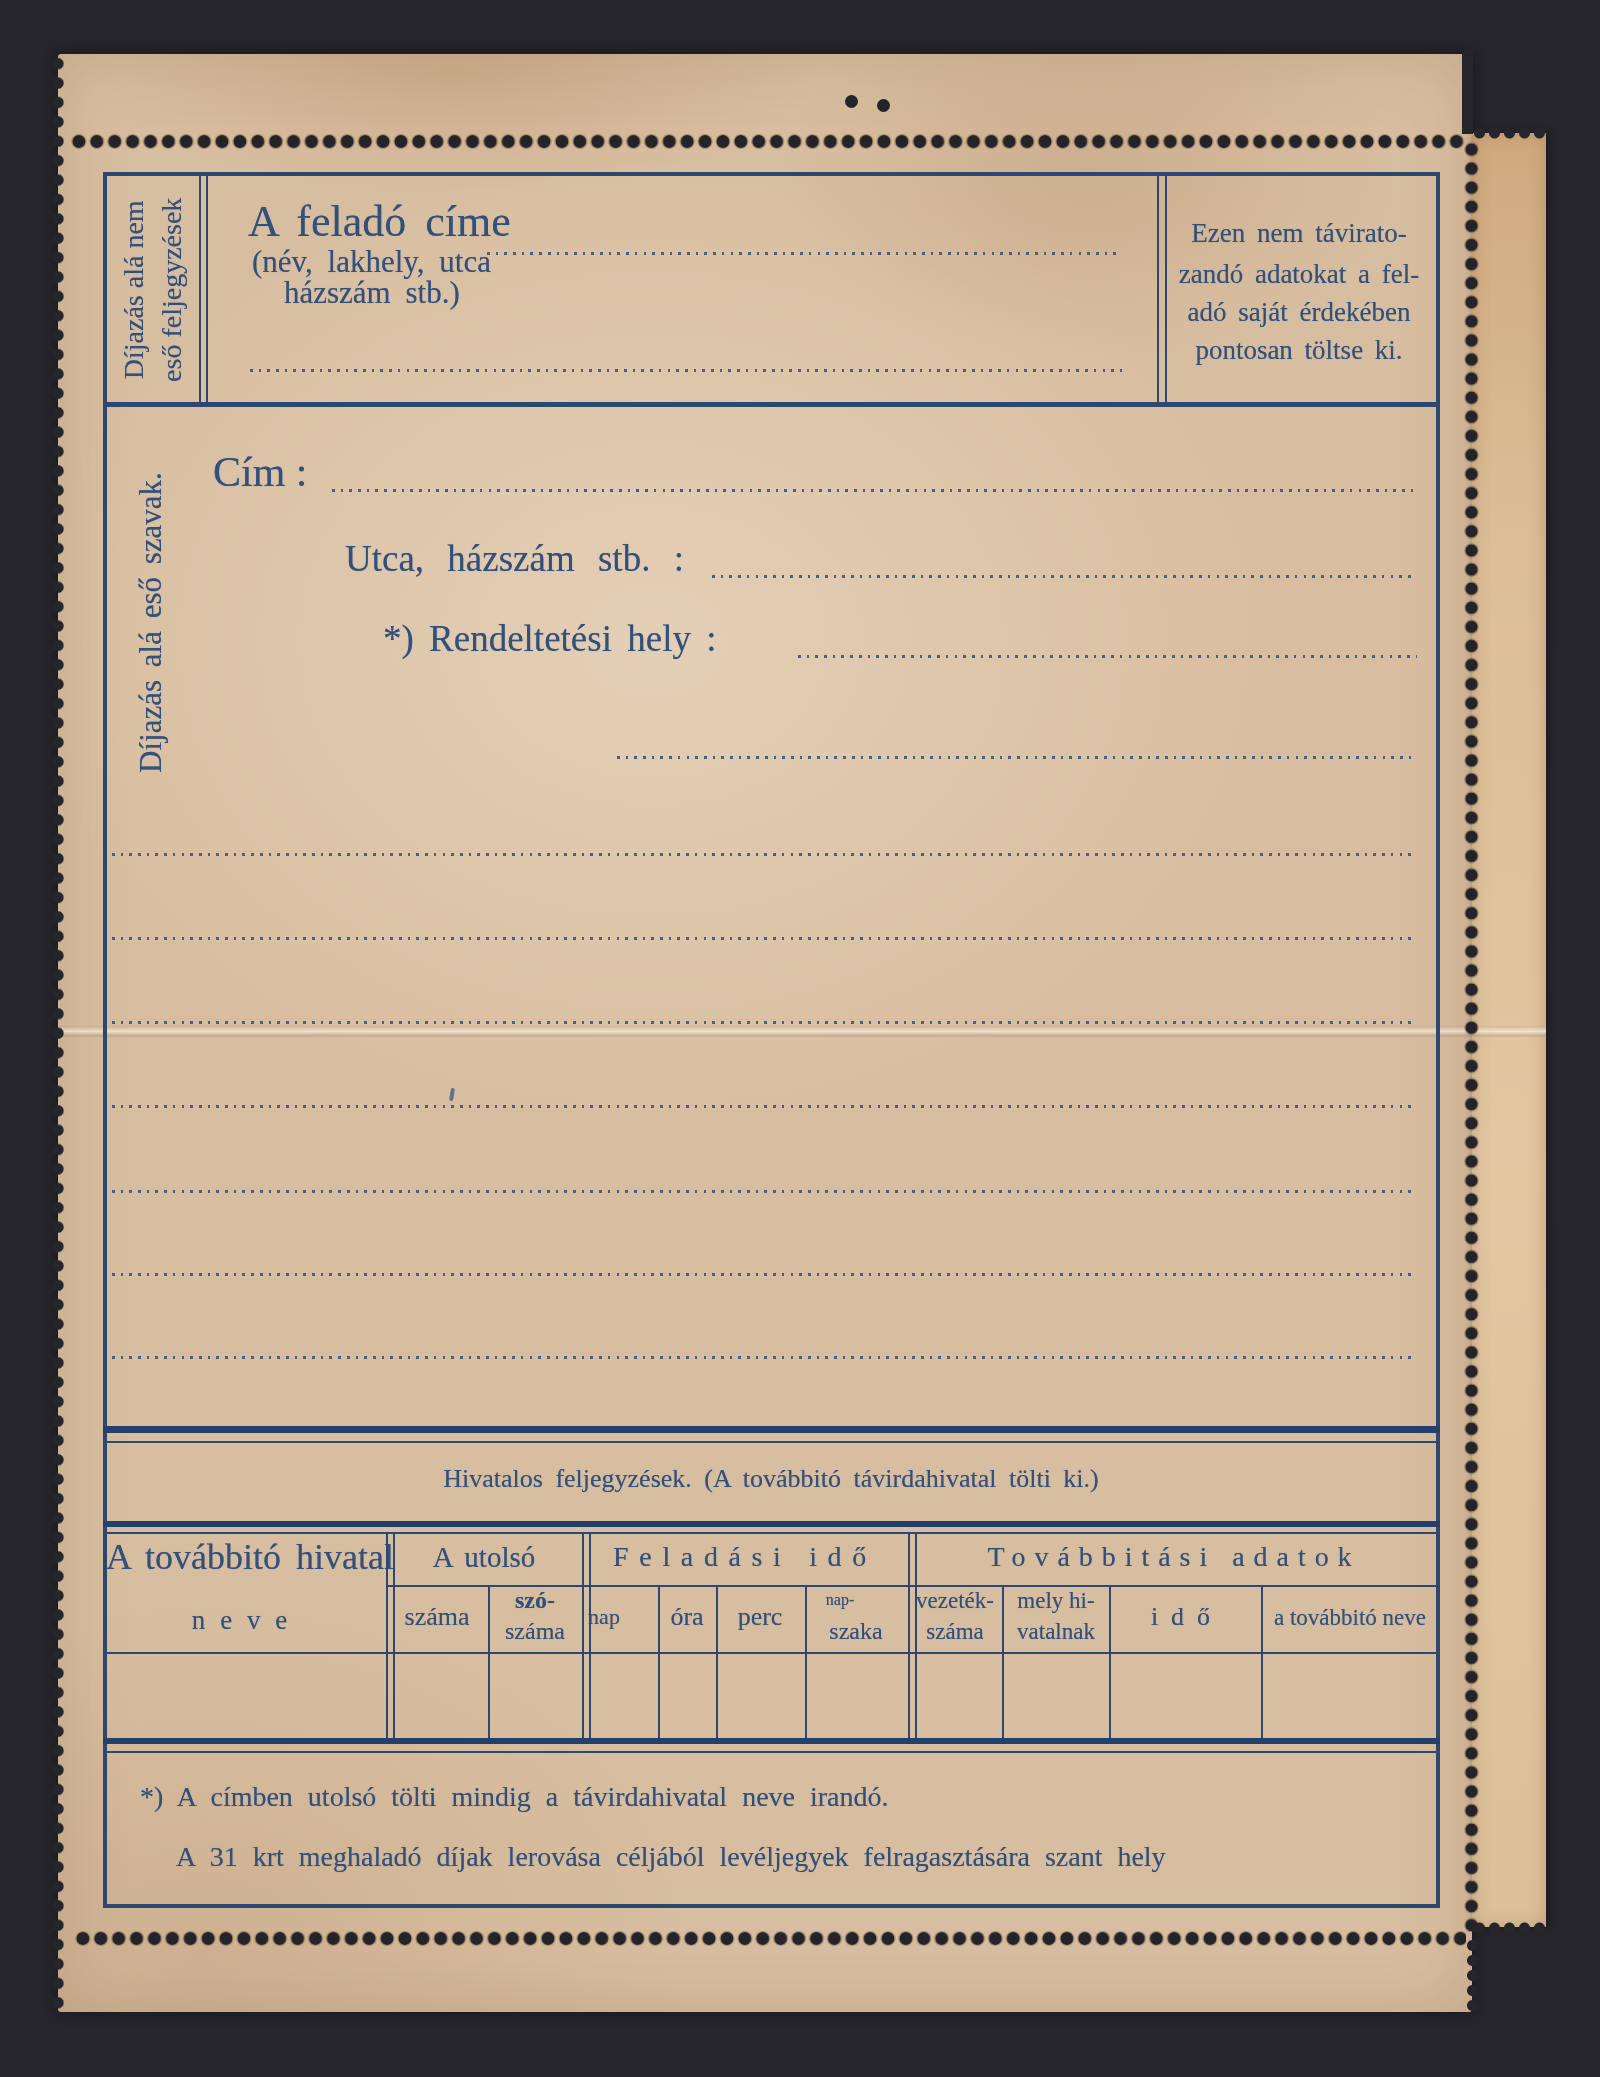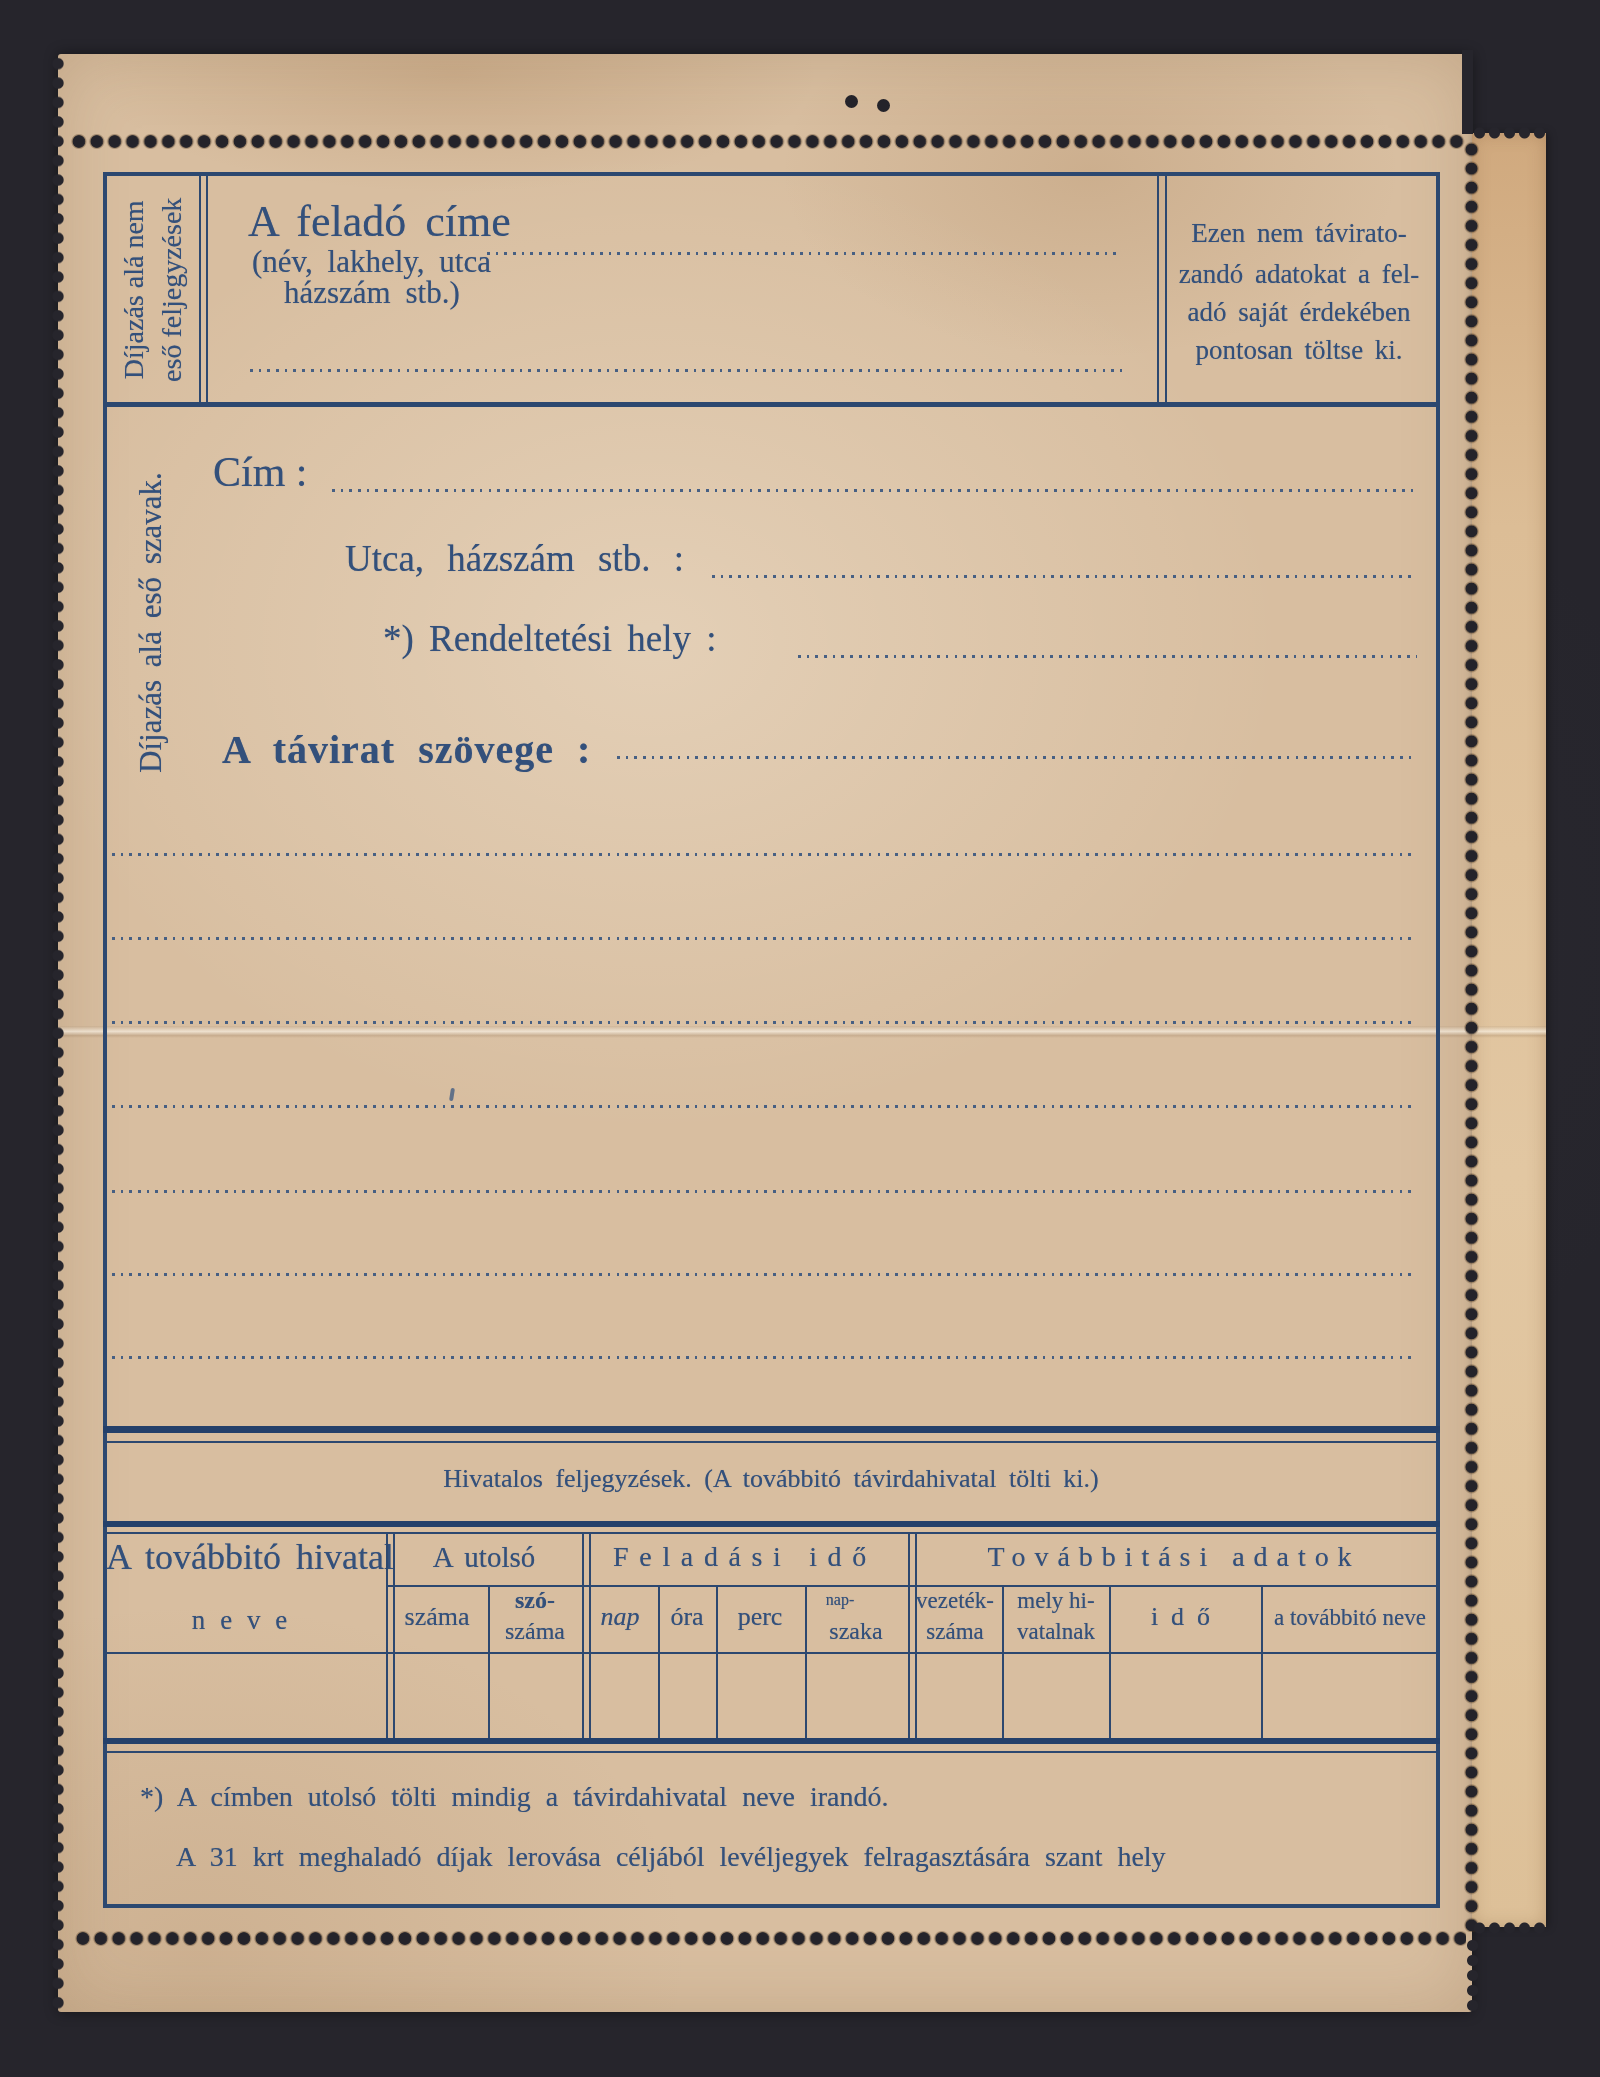--- a/index.html
+++ b/index.html
@@ -144,21 +144,20 @@
 
   <div class="abs t" style="left:213px;top:451px;font-size:42px;">Cím :</div>
   <div class="abs dl" style="left:332px;top:489px;width:1085px;"></div>
 
   <div class="abs t" style="left:345px;top:540px;font-size:37px;word-spacing:14px;">Utca, házszám stb. :</div>
   <div class="abs dl" style="left:712px;top:575px;width:705px;"></div>
 
   <div class="abs t" style="left:383px;top:620px;font-size:37px;word-spacing:6px;">*) Rendeltetési hely :</div>
   <div class="abs dl" style="left:798px;top:655px;width:619px;"></div>
 
-  <div class="abs t" style="left:222px;top:730px;font-size:40px;font-weight:bold;word-spacing:12px;letter-spacing:1px;">A távirat szövege :</div>
   <div class="abs dl" style="left:617px;top:756px;width:800px;"></div>
 
   <div class="abs dl" style="left:112px;top:853px;width:1305px;"></div>
   <div class="abs dl" style="left:112px;top:937px;width:1305px;"></div>
   <div class="abs dl" style="left:112px;top:1021px;width:1305px;"></div>
   <div class="abs dl" style="left:112px;top:1105px;width:1305px;"></div>
   <div class="abs dl" style="left:112px;top:1190px;width:1305px;"></div>
   <div class="abs dl" style="left:112px;top:1273px;width:1305px;"></div>
   <div class="abs dl" style="left:112px;top:1356px;width:1305px;"></div>
   <div class="abs artifact" style="left:450px;top:1088px;width:4px;height:13px;transform:rotate(9deg);border-radius:2px;"></div>
@@ -176,21 +175,21 @@
     <div class="abs t c" style="left:247px;top:1620px;font-size:27px;letter-spacing:.55em;">neve</div>
     <div class="abs t c" style="left:484px;top:1557px;font-size:29px;word-spacing:5px;">A utolsó</div>
     <div class="abs t c" style="left:745px;top:1557px;font-size:28px;letter-spacing:.38em;text-align:right;">Feladási idő</div>
     <div class="abs t c" style="left:1174px;top:1557px;font-size:28px;letter-spacing:.32em;">Továbbitási adatok</div>
 
     <div class="abs hline" style="left:386px;top:1585px;width:1054px;"></div>
 
     <div class="abs t c" style="left:437px;top:1617px;font-size:26px;">száma</div>
     <div class="abs t c" style="left:535px;top:1600px;font-size:24px;font-weight:bold;">szó-</div>
     <div class="abs t c" style="left:535px;top:1631px;font-size:24px;">száma</div>
-    <div class="abs t c" style="left:620px;top:1617px;font-size:26px;font-style:italic;">nap</div>
+    <div class="abs t c" style="left:604px;top:1617px;font-size:22px;">nap</div>
     <div class="abs t c" style="left:687px;top:1617px;font-size:26px;">óra</div>
     <div class="abs t c" style="left:760px;top:1617px;font-size:26px;">perc</div>
     <div class="abs t c" style="left:840px;top:1600px;font-size:16px;">nap-</div>
     <div class="abs t c" style="left:856px;top:1631px;font-size:24px;">szaka</div>
     <div class="abs t c" style="left:955px;top:1600px;font-size:23px;">vezeték-</div>
     <div class="abs t c" style="left:955px;top:1631px;font-size:23px;">száma</div>
     <div class="abs t c" style="left:1056px;top:1600px;font-size:23px;">mely hi-</div>
     <div class="abs t c" style="left:1056px;top:1631px;font-size:23px;">vatalnak</div>
     <div class="abs t c" style="left:1187px;top:1617px;font-size:26px;letter-spacing:.5em;">idő</div>
     <div class="abs t c" style="left:1350px;top:1617px;font-size:23px;">a továbbitó neve</div>

